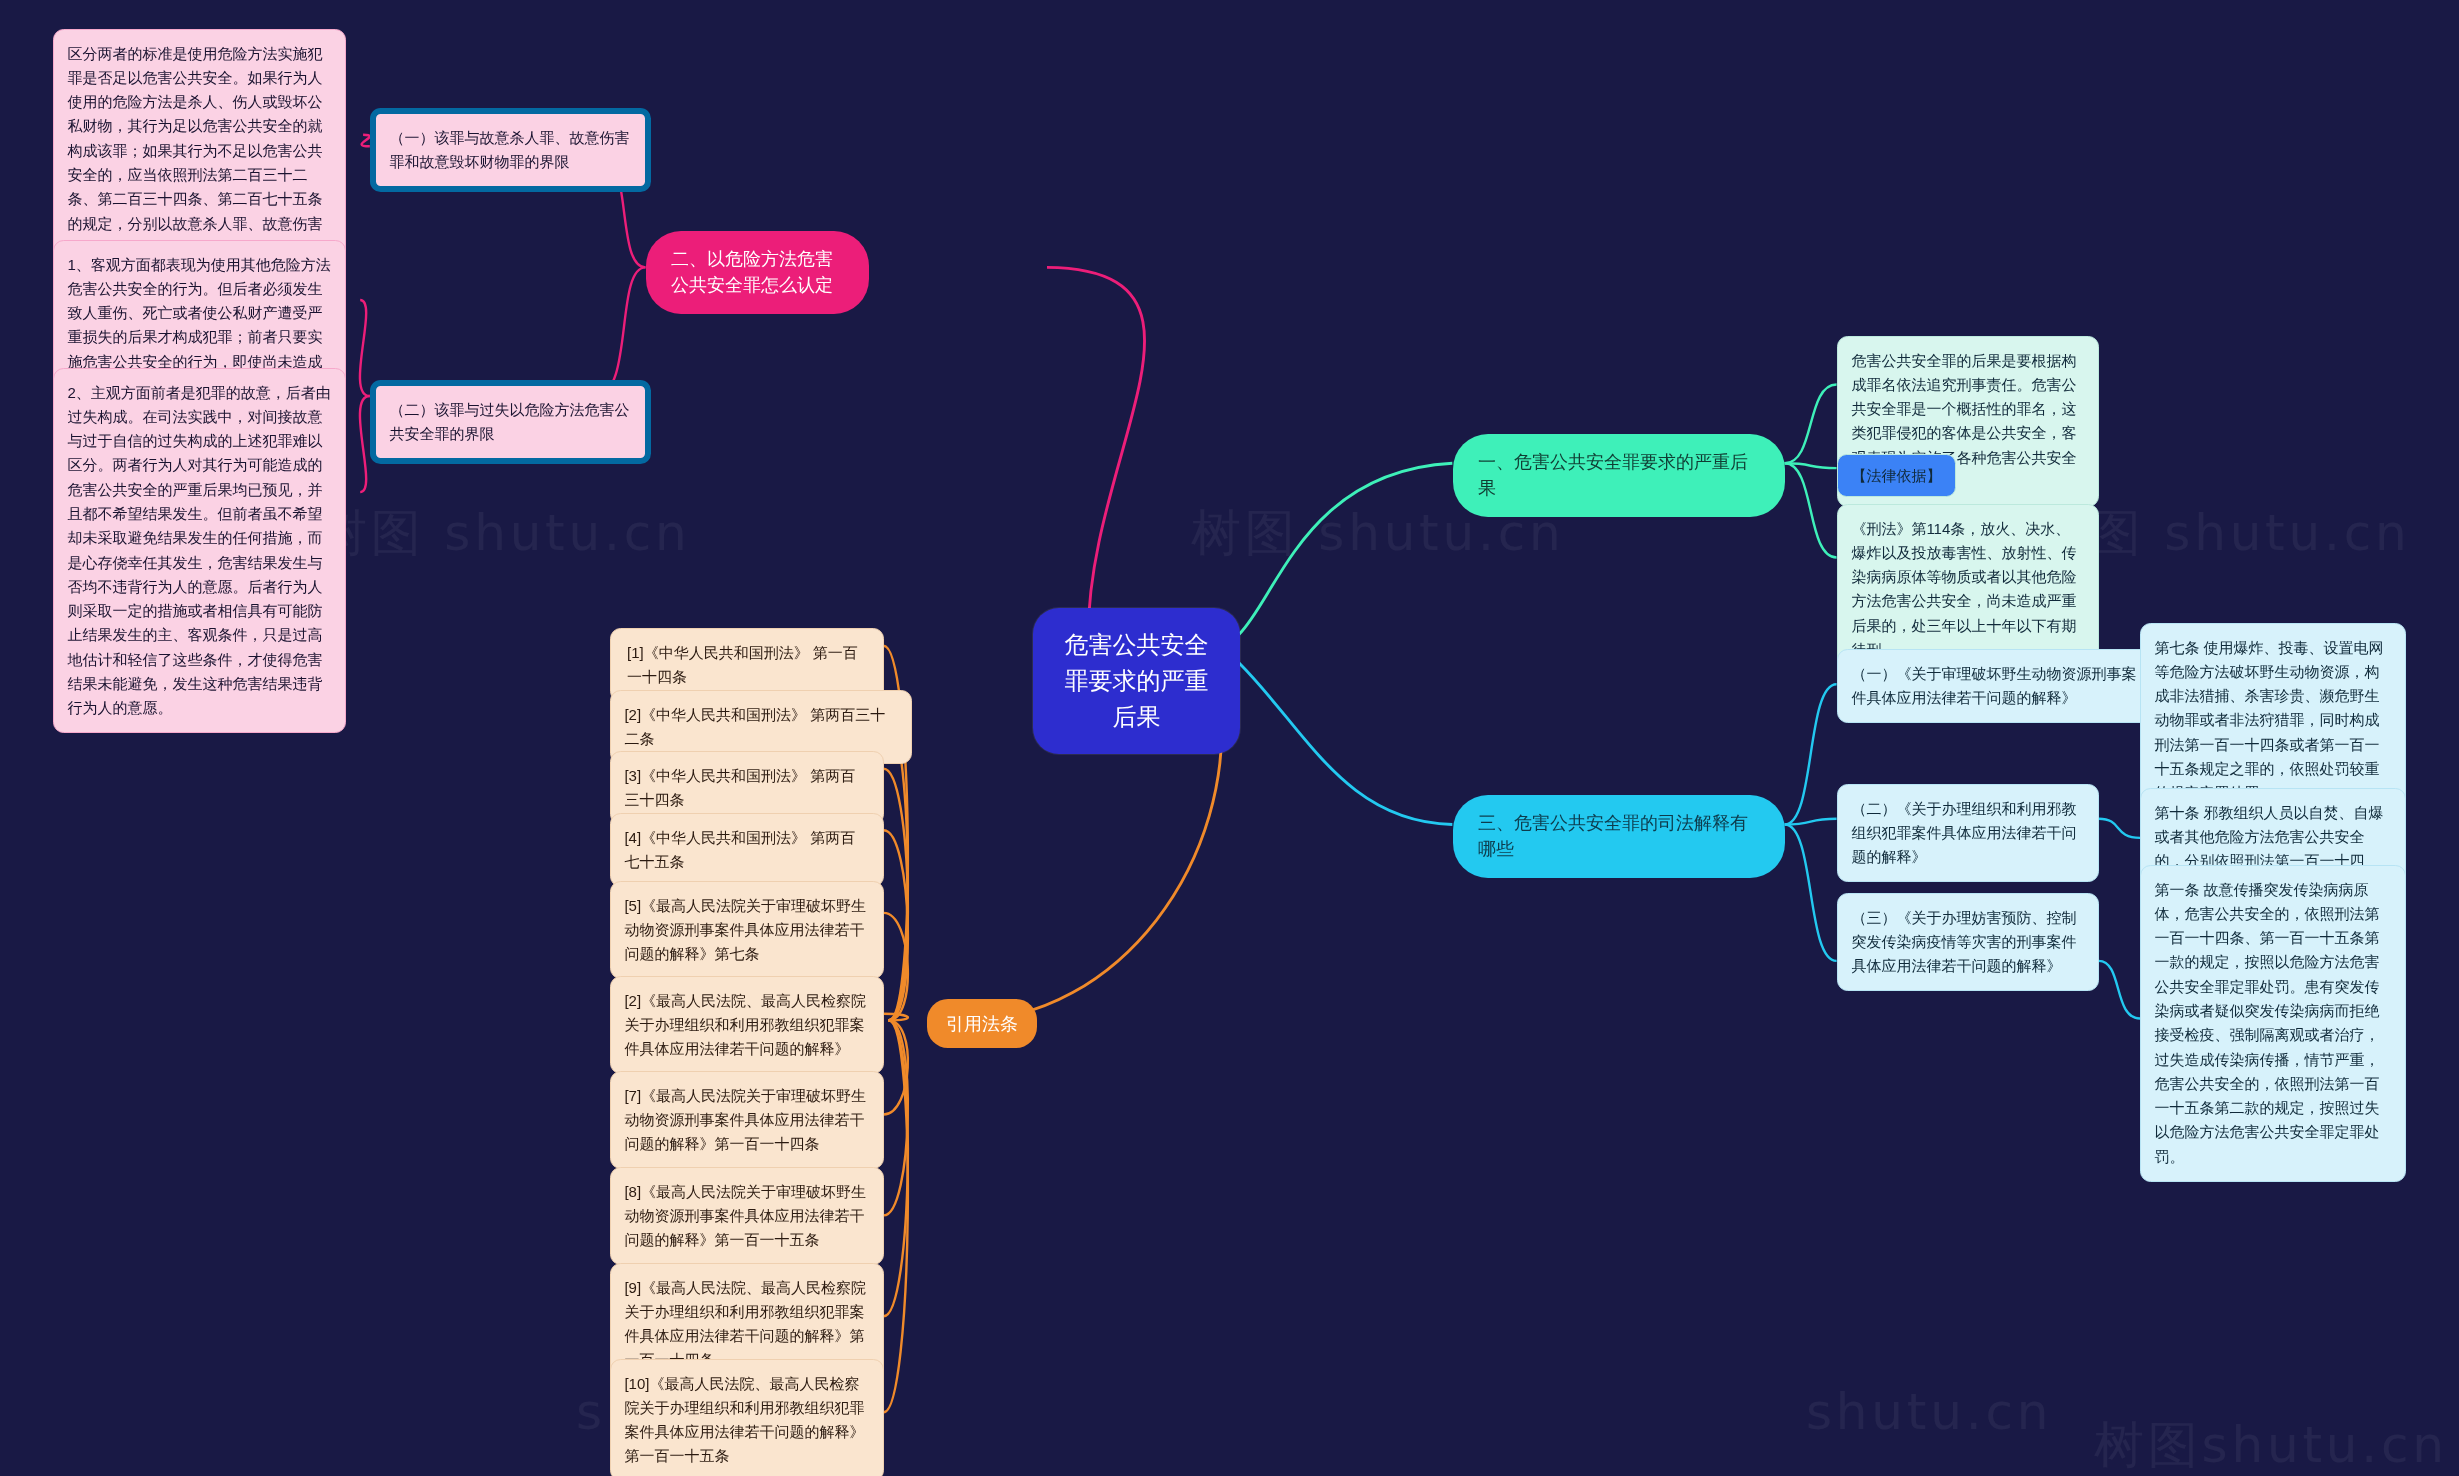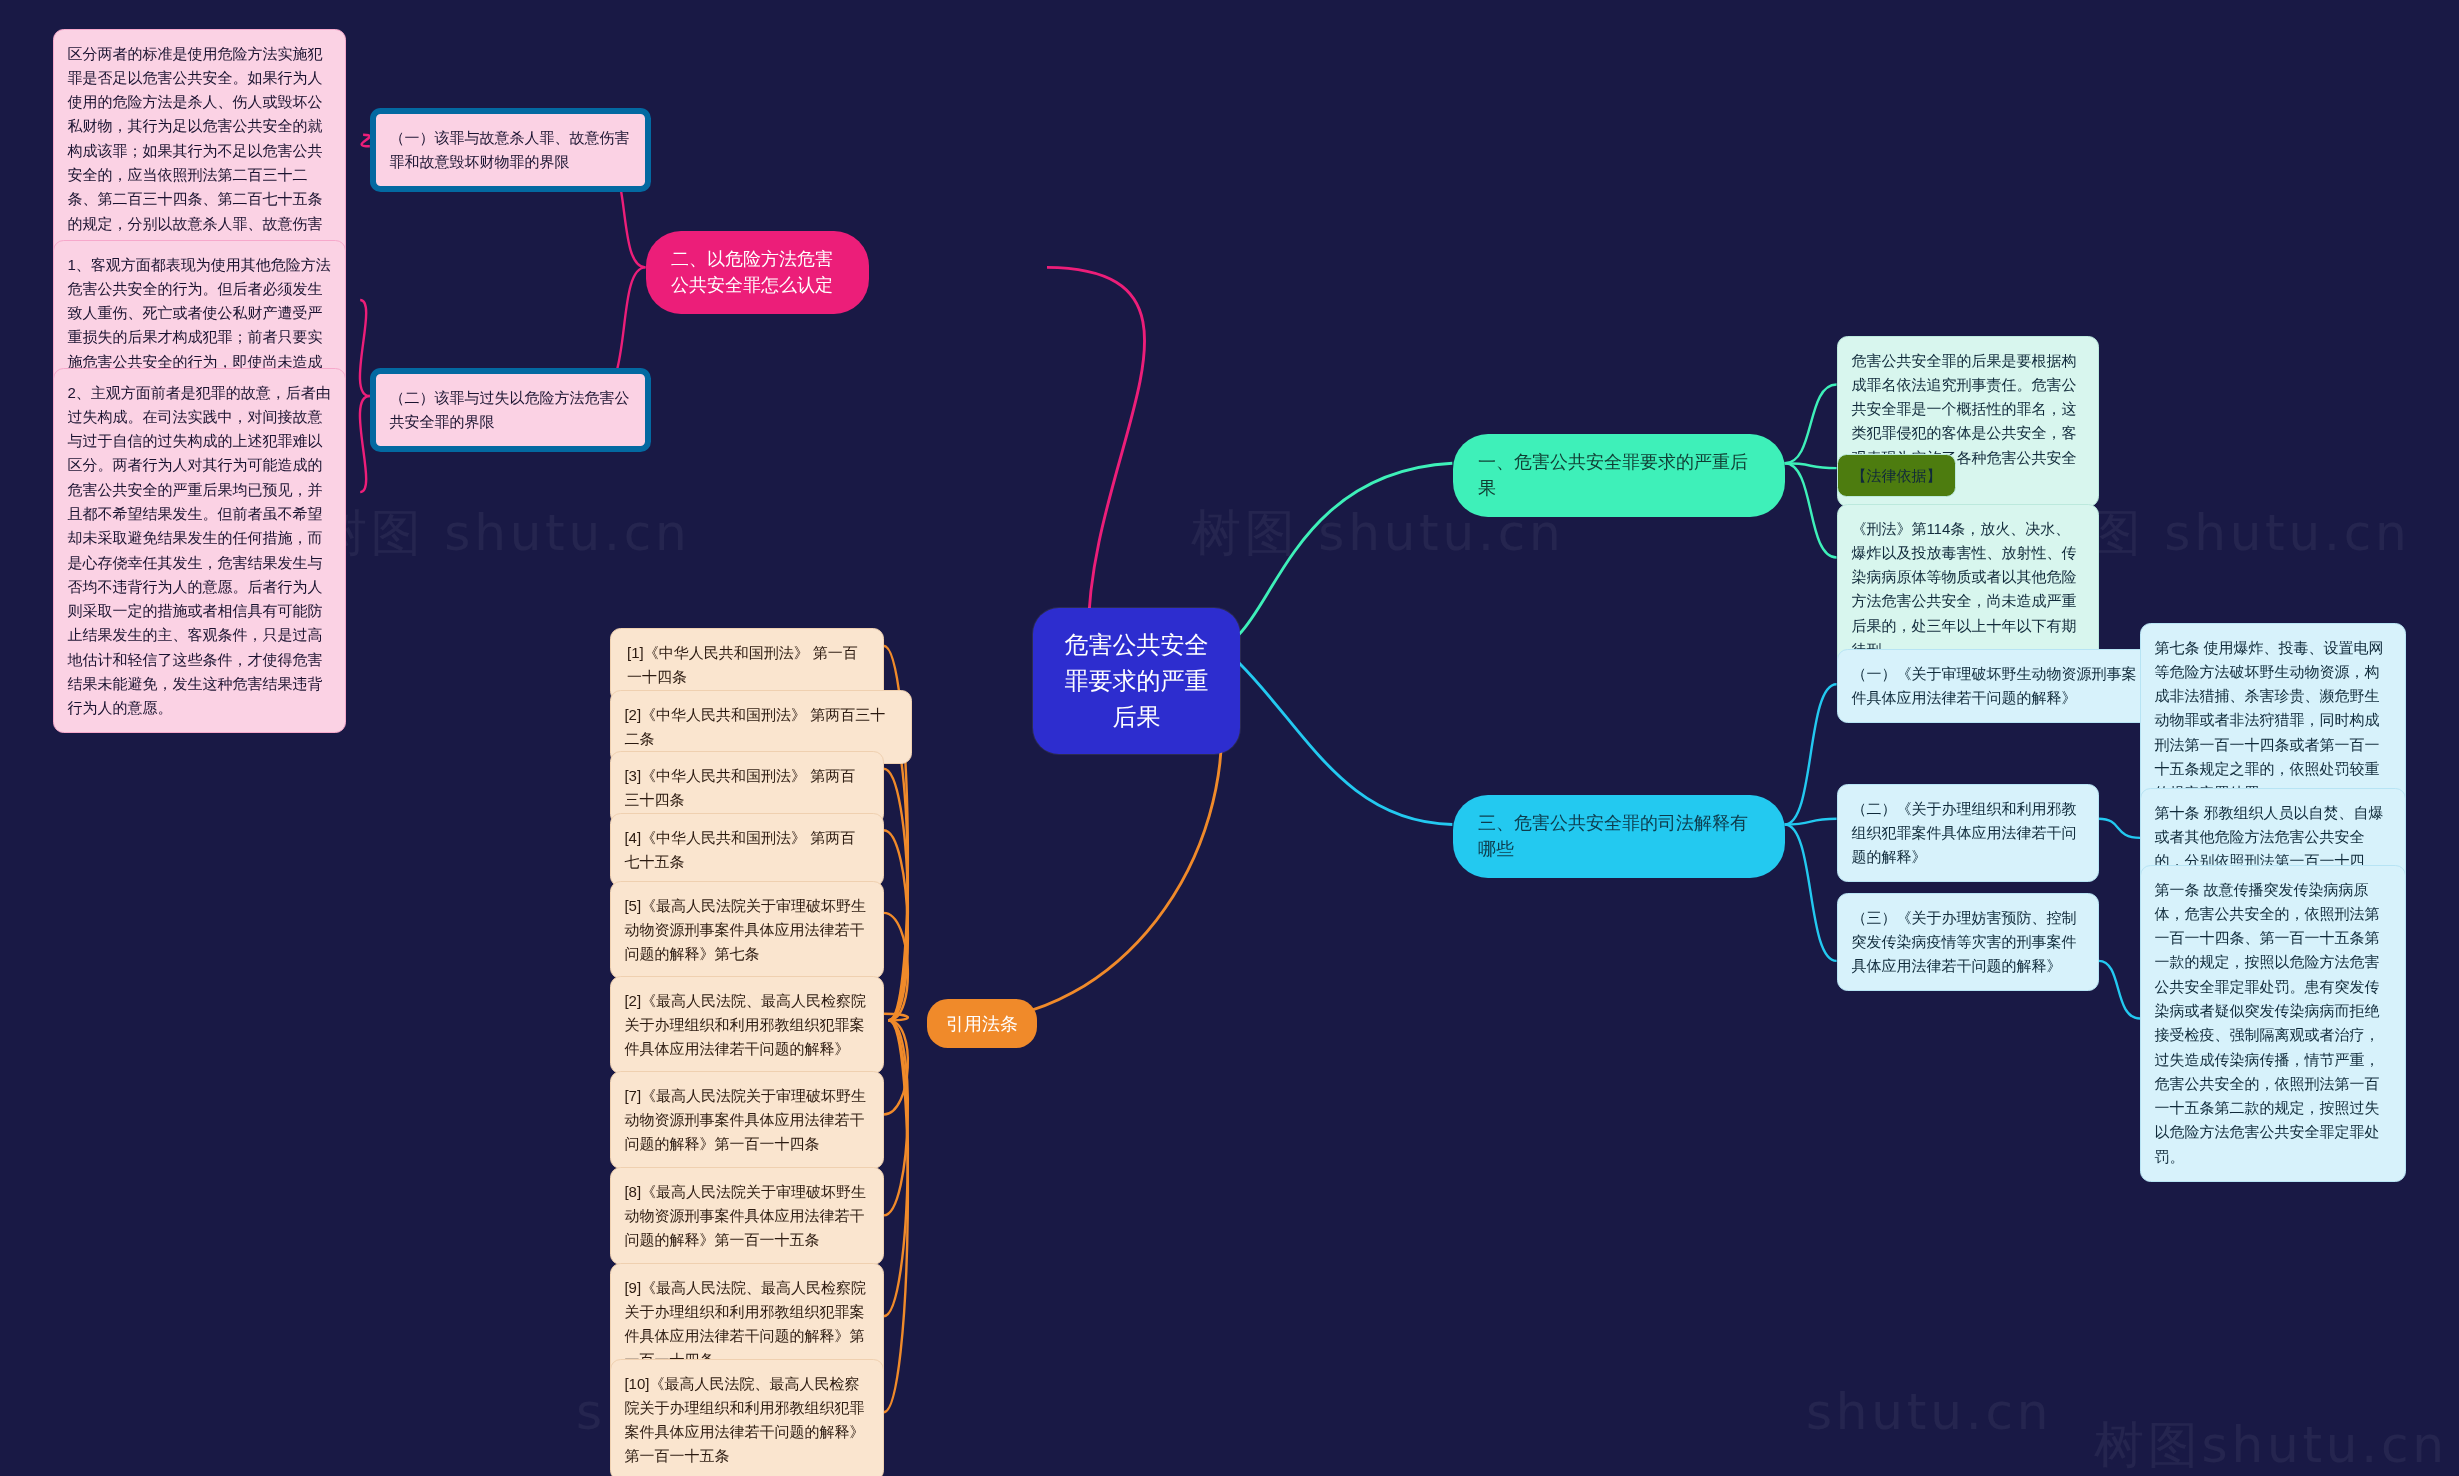--- a/index.html
+++ b/index.html
@@ -43,21 +43,21 @@
   .pill-cyan    { background: #23c9f0; color: #0d3b4c; }
   .pill-orange  { background: #f08a2a; color: #ffffff; border-radius: 21px; padding: 11.5px 19px; font-size: 18px; }
 
   
   .card { padding: 11.5px 13.4px; font-size: 15px; line-height: 1.62; border-radius: 10.6px; }
   .card-pink     { background: #fbd2e4; color: #1a1330; border: 1px solid #f6a8cb; }
   .card-lav      { background: #fbd2e4; color: #1a1330; border: 6px solid #0369a1; }
   .card-mint     { background: #d8f6ee; color: #10293a; border: 1px solid #bce9dd; }
   .card-ice      { background: #d7f2fb; color: #0f2a3a; border: 1px solid #b7e4f4; }
   .card-cream    { background: #fae5cf; color: #2b1a10; border: 1px solid #efd0b0; }
-  .card-chip     { background: #4d7c0f; color: #10293a; border: 1px solid #bce9dd;
+  .card-chip     { background: #3b82f6; color: #10293a; border: 1px solid #bce9dd;
                    display:inline-block; padding: 8.6px 13.4px; border-radius: 9.6px; }
 </style>
 </head>
 <body>
 
 <div id="canvas">
 
   <svg id="links" viewBox="0 0 2560 1537">
 
     <path d="M1133 660 C1133 470 1290 280 1090 278" fill="none" stroke="#ec1e79" stroke-width="3"></path>
@@ -105,21 +105,21 @@
   <div class="wm" style="left:2037px; top:500px;">树图 shutu.cn</div>
   <div class="wm" style="left:576px; top:1383px;">shutu.cn</div>
   <div class="wm" style="left:1806px; top:1383px;">shutu.cn</div>
   <div class="wm" style="left:2094px; top:1412px;">树图shutu.cn</div>
 
   <div class="node root" style="left:1033px; top:608px; width:207px;">危害公共安全罪要求的严重后果</div>
 
   <div class="node pill pill-magenta" style="left:646px; top:231px; width:223px;">二、以危险方法危害公共安全罪怎么认定</div>
 
   <div class="node card card-lav" style="left:370px; top:108px; width:281px;">（一）该罪与故意杀人罪、故意伤害罪和故意毁坏财物罪的界限</div>
-  <div class="node card card-lav" style="left:370px; top:368px; width:281px;">（二）该罪与过失以危险方法危害公共安全罪的界限</div>
+  <div class="node card card-lav" style="left:370px; top:380px; width:281px;">（二）该罪与过失以危险方法危害公共安全罪的界限</div>
 
   <div class="node card card-pink" style="left:53px; top:29px; width:293px;">区分两者的标准是使用危险方法实施犯罪是否足以危害公共安全。如果行为人使用的危险方法是杀人、伤人或毁坏公私财物，其行为足以危害公共安全的就构成该罪；如果其行为不足以危害公共安全的，应当依照刑法第二百三十二条、第二百三十四条、第二百七十五条的规定，分别以故意杀人罪、故意伤害罪、故意毁坏财物罪论处。</div>
   <div class="node card card-pink" style="left:53px; top:240px; width:293px;">1、客观方面都表现为使用其他危险方法危害公共安全的行为。但后者必须发生致人重伤、死亡或者使公私财产遭受严重损失的后果才构成犯罪；前者只要实施危害公共安全的行为，即使尚未造成严重后果也构成犯罪。</div>
   <div class="node card card-pink" style="left:53px; top:368px; width:293px;">2、主观方面前者是犯罪的故意，后者由过失构成。在司法实践中，对间接故意与过于自信的过失构成的上述犯罪难以区分。两者行为人对其行为可能造成的危害公共安全的严重后果均已预见，并且都不希望结果发生。但前者虽不希望却未采取避免结果发生的任何措施，而是心存侥幸任其发生，危害结果发生与否均不违背行为人的意愿。后者行为人则采取一定的措施或者相信具有可能防止结果发生的主、客观条件，只是过高地估计和轻信了这些条件，才使得危害结果未能避免，发生这种危害结果违背行为人的意愿。</div>
 
   <div class="node pill pill-green" style="left:1453px; top:434px; width:332px;">一、危害公共安全罪要求的严重后果</div>
 
   <div class="node card card-mint" style="left:1837px; top:336px; width:262px;">危害公共安全罪的后果是要根据构成罪名依法追究刑事责任。危害公共安全罪是一个概括性的罪名，这类犯罪侵犯的客体是公共安全，客观表现为实施了各种危害公共安全的行为。</div>
   <div class="node card card-chip" style="left:1837px; top:454px;">【法律依据】</div>
   <div class="node card card-mint" style="left:1837px; top:504px; width:262px;">《刑法》第114条，放火、决水、爆炸以及投放毒害性、放射性、传染病病原体等物质或者以其他危险方法危害公共安全，尚未造成严重后果的，处三年以上十年以下有期徒刑。</div>

